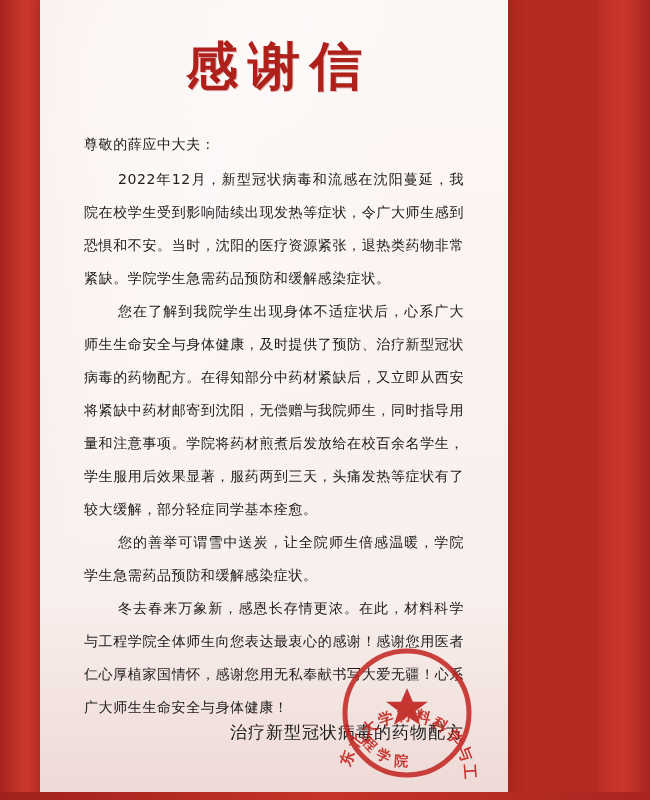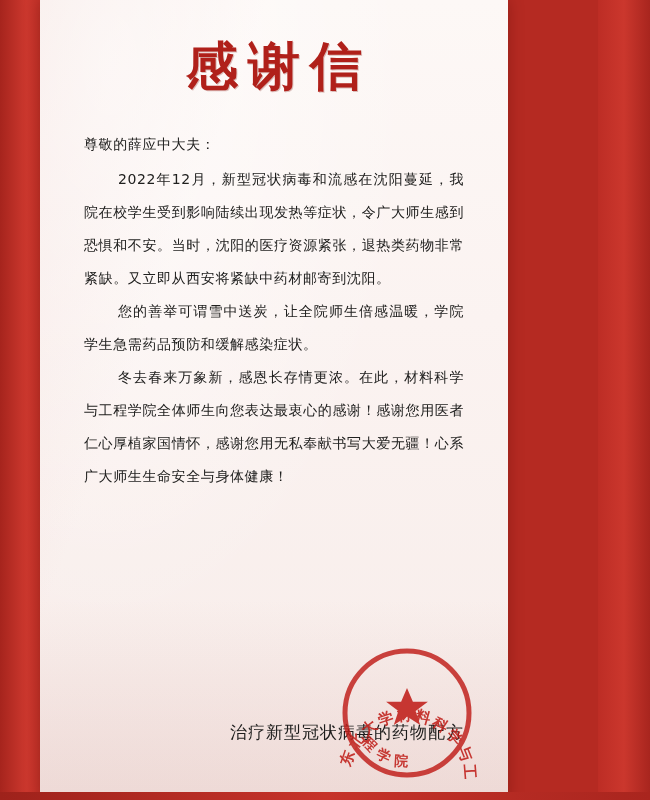--- a/index.html
+++ b/index.html
@@ -134,21 +134,22 @@
 <body>
 
 <div class="page">
   <div class="paper">
     <div class="wash"></div>
 
     <div class="title">感谢信</div>
 
     <div class="body">
       <p class="salutation">尊敬的薛应中大夫：</p>
-      <p class="para">2022年12月，新型冠状病毒和流感在沈阳蔓延，我院在校学生受到影响陆续出现发热等症状，令广大师生感到恐惧和不安。当时，沈阳的医疗资源紧张，退热类药物非常紧缺。又立即从西安将紧缺中药材邮寄到沈阳。</p>
+      <p class="para">2022年12月，新型冠状病毒和流感在沈阳蔓延，我院在校学生受到影响陆续出现发热等症状，令广大师生感到恐惧和不安。当时，沈阳的医疗资源紧张，退热类药物非常紧缺。学院学生急需药品预防和缓解感染症状。</p>
+      <p class="para">您在了解到我院学生出现身体不适症状后，心系广大师生生命安全与身体健康，及时提供了预防、治疗新型冠状病毒的药物配方。在得知部分中药材紧缺后，又立即从西安将紧缺中药材邮寄到沈阳，无偿赠与我院师生，同时指导用量和注意事项。学院将药材煎煮后发放给在校百余名学生，学生服用后效果显著，服药两到三天，头痛发热等症状有了较大缓解，部分轻症同学基本痊愈。</p>
       <p class="para">您的善举可谓雪中送炭，让全院师生倍感温暖，学院学生急需药品预防和缓解感染症状。</p>
       <p class="para">冬去春来万象新，感恩长存情更浓。在此，材料科学与工程学院全体师生向您表达最衷心的感谢！感谢您用医者仁心厚植家国情怀，感谢您用无私奉献书写大爱无疆！心系广大师生生命安全与身体健康！</p>
     </div>
 
     <div class="sign-row">
       <div class="signature">治疗新型冠状病毒的药物配方</div>
     </div>
 
     <div class="seal">
       <svg width="150" height="150" viewBox="0 0 150 150" aria-hidden="true">

